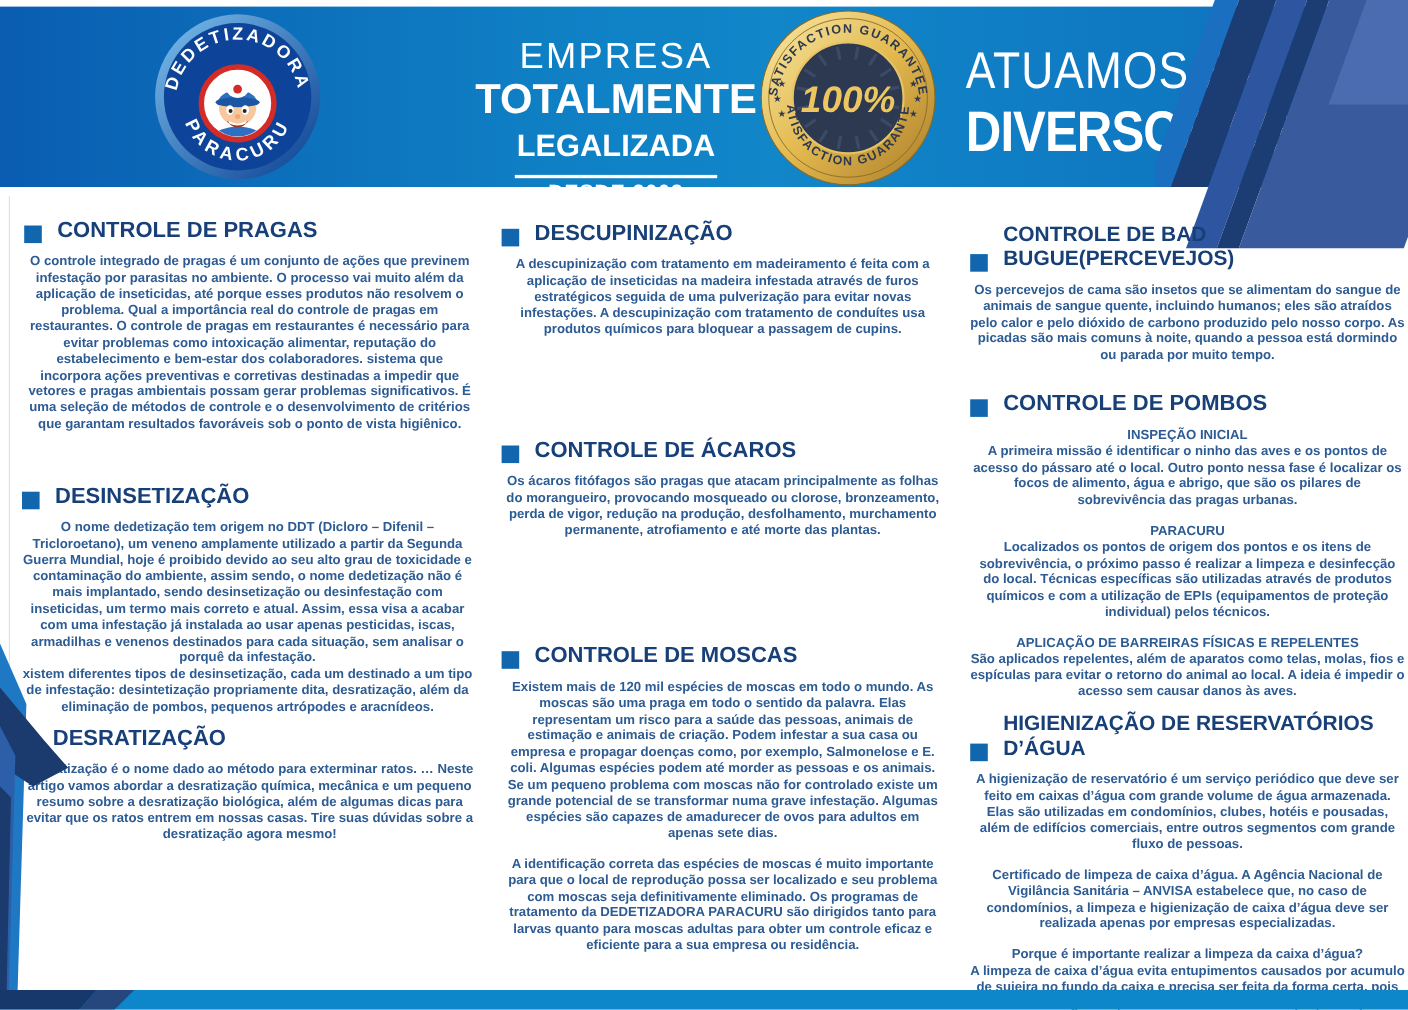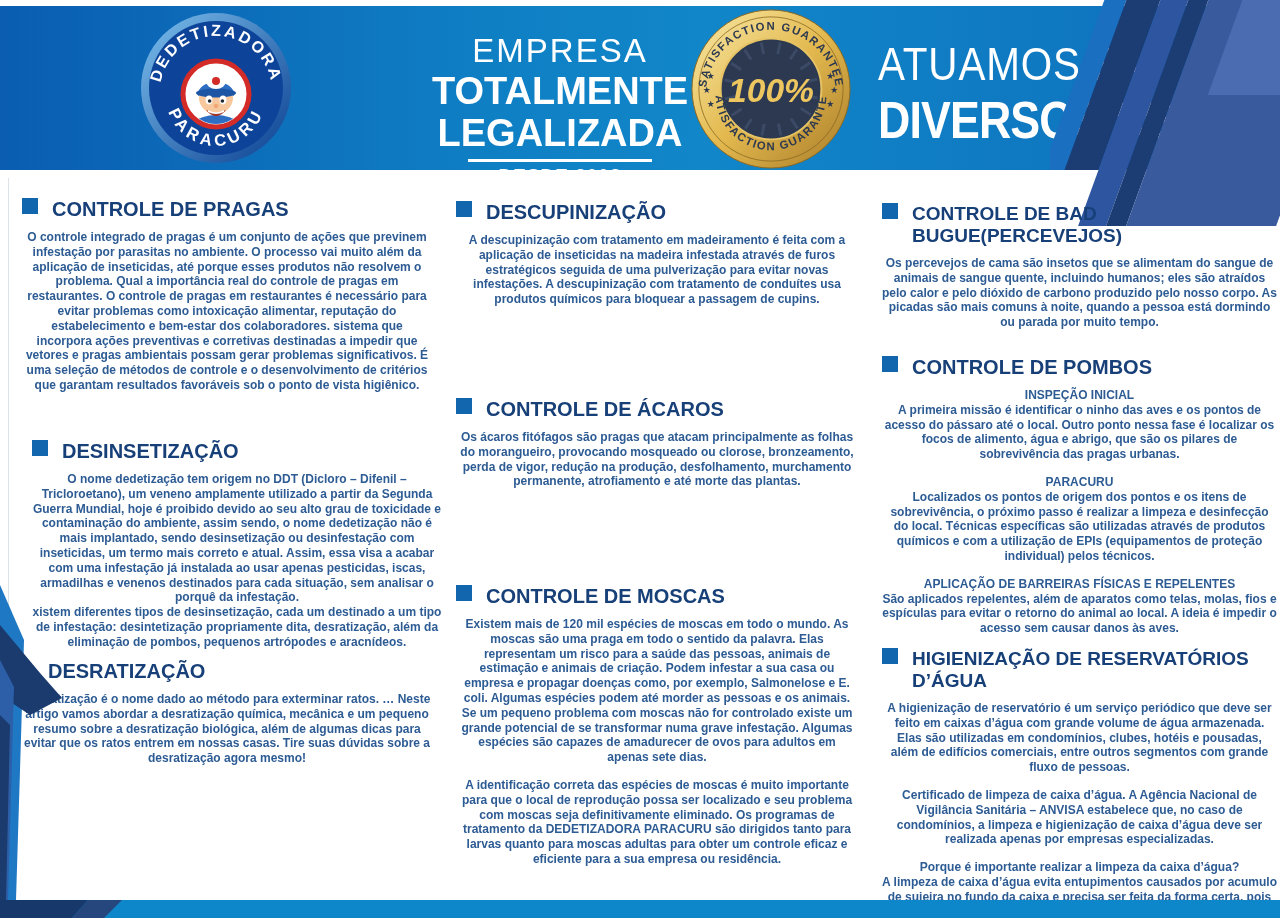--- a/index.html
+++ b/index.html
@@ -10,33 +10,33 @@
   
   .header{position:absolute;left:0;top:6px;width:1280px;height:164px;
           background:linear-gradient(90deg,#0a5db1 0%,#0f7fc4 38%,#1186c9 55%,#0d6fbc 100%);}
   .corner-stripes{position:absolute;right:0;top:0;width:230px;height:226px;overflow:hidden;pointer-events:none;}
   .stripe{position:absolute;top:-10px;transform:skewX(-20deg);transform-origin:top left;}
 
   
   .hd-center{position:absolute;left:432px;top:26px;width:256px;text-align:center;color:#fff;}
   .hd-line1{font-size:33px;font-weight:400;letter-spacing:2px;line-height:38px;}
   .hd-line2{font-size:38px;font-weight:700;letter-spacing:0;line-height:42px;}
-  .hd-line3{font-size:38px;font-weight:700;line-height:42px;}
+  .hd-line3{font-size:28px;font-weight:700;line-height:42px;}
   .hd-underline{width:184px;margin:5px auto 3px auto;border-bottom:3px solid #ffffff;}
   .hd-line4{font-size:19px;font-weight:700;letter-spacing:1px;}
 
   
   .hd-right{position:absolute;left:878px;top:30px;color:#fff;transform:scaleX(.86);transform-origin:left top;white-space:nowrap;}
   .hd-r1{font-size:47px;font-weight:400;letter-spacing:1px;line-height:56px;}
   .hd-r2{font-size:52px;font-weight:700;letter-spacing:-1px;line-height:56px;}
 
   
   .sec{position:absolute;}
   .sec-title{margin:0 0 9px 0;font-size:20px;font-weight:700;color:#173f78;letter-spacing:0;
-             display:flex;align-items:flex-start;}
+             display:flex;align-items:flex-end;}
   .sec-title.sm{font-size:19px;}
   .bullet{display:inline-block;width:16px;height:16px;background:#1266ae;margin-right:14px;flex:0 0 auto;}
   .sec-title.no-bullet{padding-left:26px;}
   .blk{margin:0 0 13px 0;font-size:12px;font-weight:700;color:#2d5b93;line-height:14.8px;text-align:center;}
   .blk.tight{margin-top:-13px;}
   .blk-label{display:block;}
   .fold-line{position:absolute;left:8px;top:178px;width:1px;height:716px;background:#dde2e6;}
 
   
   .footer{position:absolute;left:0;top:900px;width:1280px;height:18px;background:#0d87c9;}
@@ -160,21 +160,21 @@
     <h2 class="sec-title">
       <span class="bullet"></span>
       <span>CONTROLE DE PRAGAS</span>
     </h2>
     <p class="blk">
       <span class="blk-label"></span>
       <span>O controle integrado de pragas é um conjunto de ações que previnem infestação por parasitas no ambiente. O processo vai muito além da aplicação de inseticidas, até porque esses produtos não resolvem o problema. Qual a importância real do controle de pragas em restaurantes. O controle de pragas em restaurantes é necessário para evitar problemas como intoxicação alimentar, reputação do estabelecimento e bem-estar dos colaboradores. sistema que incorpora ações preventivas e corretivas destinadas a impedir que vetores e pragas ambientais possam gerar problemas significativos. É uma seleção de métodos de controle e o desenvolvimento de critérios que garantam resultados favoráveis sob o ponto de vista higiênico.</span>
     </p>
   </section>
 
-  <section class="sec" style="left:32px;top:440px;width:410px;">
+  <section class="sec" style="left:20px;top:440px;width:410px;">
     <h2 class="sec-title">
       <span class="bullet"></span>
       <span>DESINSETIZAÇÃO</span>
     </h2>
     <p class="blk">
       <span class="blk-label"></span>
       <span>O nome dedetização tem origem no DDT (Dicloro – Difenil – Tricloroetano), um veneno amplamente utilizado a partir da Segunda Guerra Mundial, hoje é proibido devido ao seu alto grau de toxicidade e contaminação do ambiente, assim sendo, o nome dedetização não é mais implantado, sendo desinsetização ou desinfestação com inseticidas, um termo mais correto e atual. Assim, essa visa a acabar com uma infestação já instalada ao usar apenas pesticidas, iscas, armadilhas e venenos destinados para cada situação, sem analisar o porquê da infestação.</span>
     </p>
     <p class="blk tight">
       <span class="blk-label"></span>

